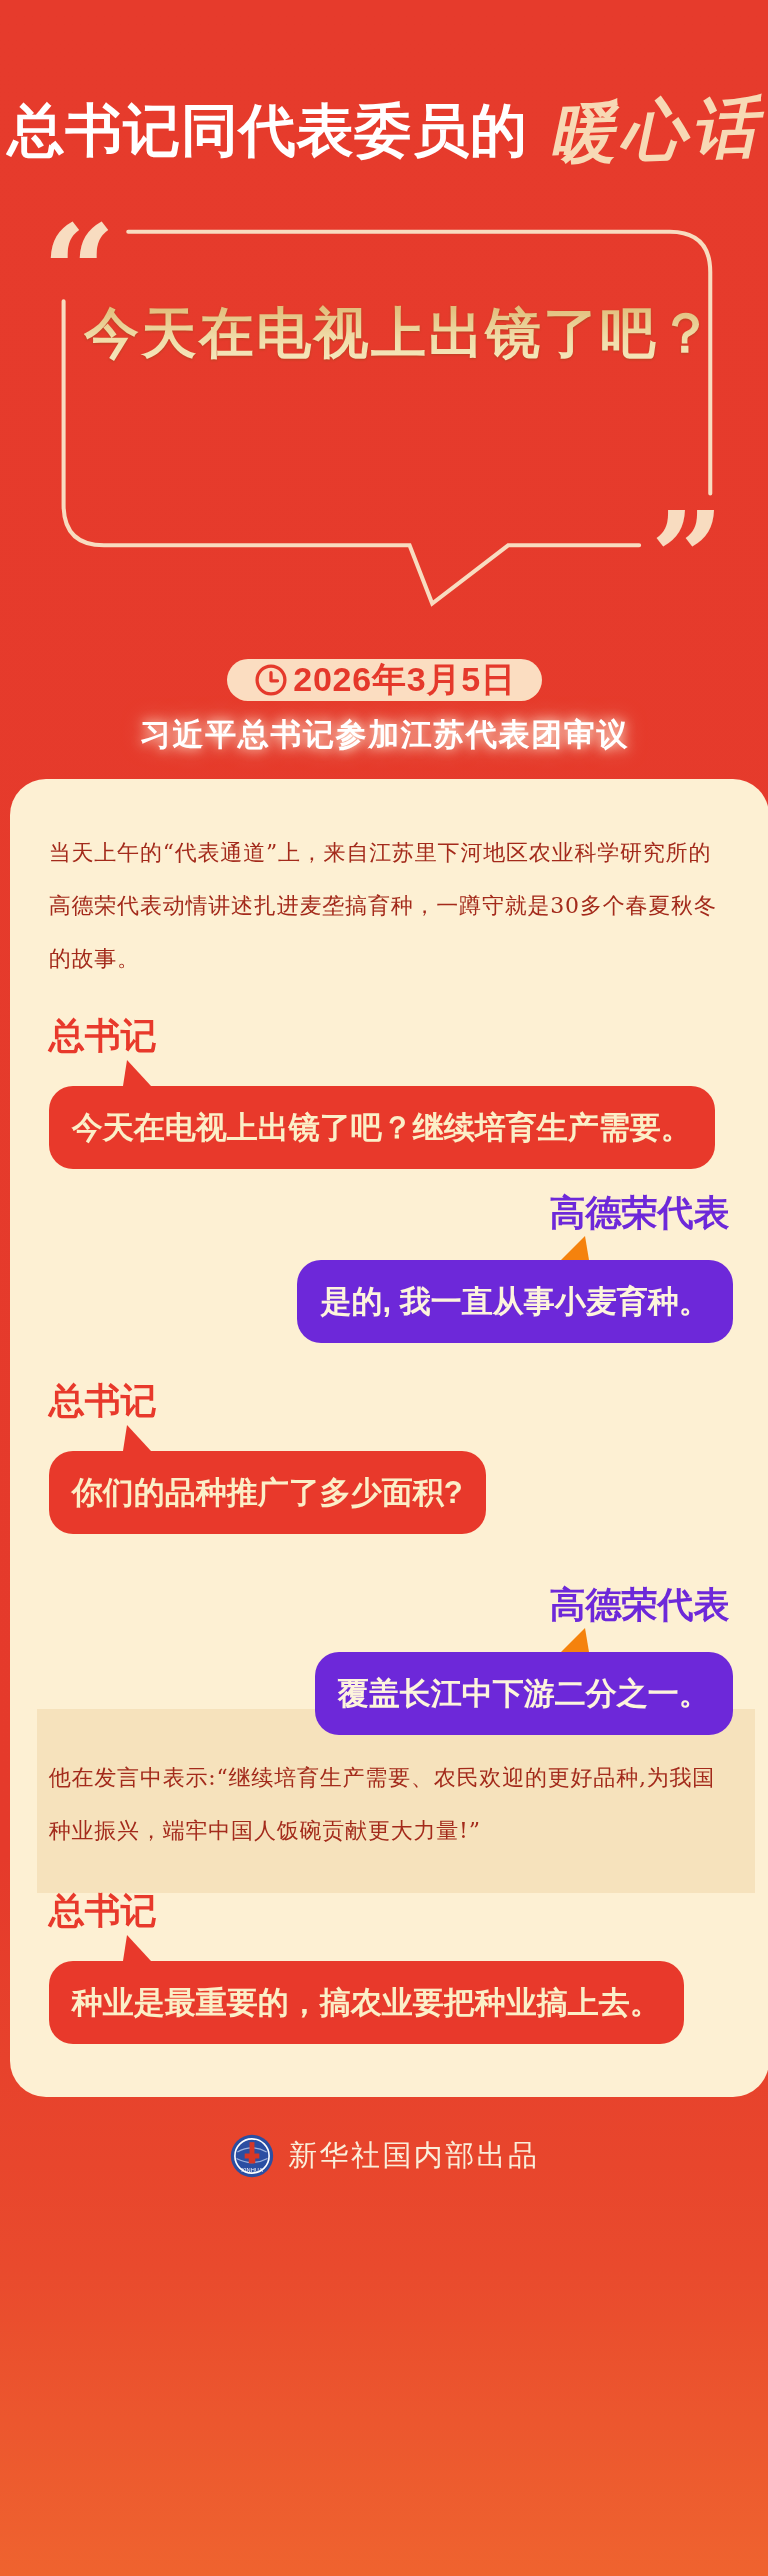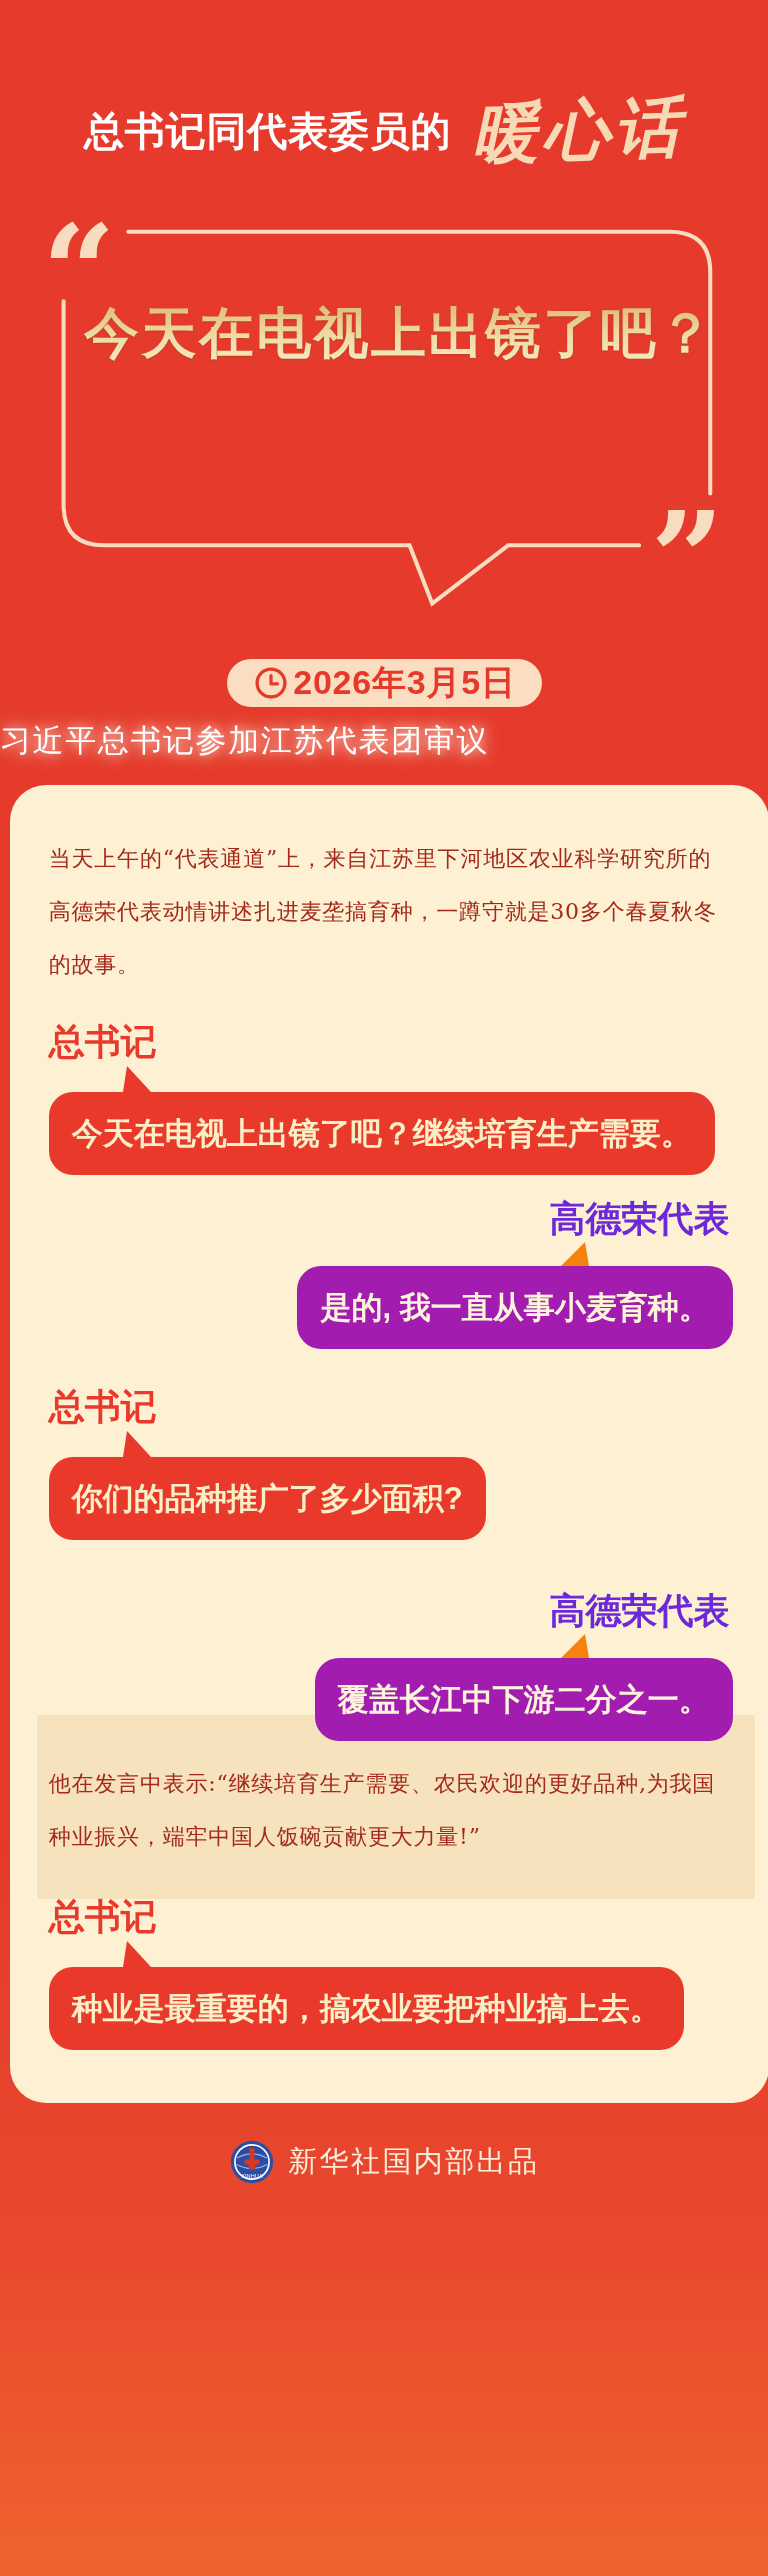--- a/index.html
+++ b/index.html
@@ -4,21 +4,21 @@
 <style>
   html,body{margin:0;padding:0;}
   body{background:#8c1f14;font-family:"Liberation Sans","DejaVu Sans",sans-serif;}
   .page{
     position:relative;width:769px;height:2576px;margin:0 auto;overflow:hidden;
     background:linear-gradient(180deg,#e63b2c 0%,#e53a2b 72%,#e94a2d 88%,#ef632f 100%);
   }
   
   .hero-title{margin-top:86px;height:91px;text-align:center;white-space:nowrap;}
   .title-main{
-    font-size:40px;font-weight:bold;color:#ffffff;letter-spacing:0.8px;
+    font-size:57px;font-weight:bold;color:#ffffff;letter-spacing:0.8px;
     vertical-align:middle;
   }
   .title-script{
     display:inline-block;margin-left:21px;transform:rotate(-2deg);
     font-family:"DejaVu Serif","Liberation Serif",serif;font-style:italic;font-weight:bold;
     font-size:66px;color:#f7d9b5;vertical-align:middle;letter-spacing:4.9px;
   }
   
   .quote-box{position:relative;margin-top:45px;height:388px;}
   .quote-frame{position:absolute;left:0;top:0;}
@@ -31,26 +31,26 @@
   .quote-lines{position:absolute;left:84px;top:68px;}
   .quote-line{
     font-size:55px;font-weight:bold;letter-spacing:2.4px;line-height:86px;
     background:linear-gradient(180deg,#d9ad62 0%,#f0dca8 55%,#f8eec9 100%);
     -webkit-background-clip:text;background-clip:text;color:transparent;
     filter:drop-shadow(0 1.6px 0.8px rgba(120,70,15,.38));
     white-space:nowrap;
   }
   
   .date-pill{
-    margin:49px auto 0;width:max-content;height:48px;display:flex;align-items:center;
+    margin:49px auto 0;width:max-content;height:42px;display:flex;align-items:center;
     gap:4px;padding:0 26px;background:#fbddc1;border-radius:32px;
   }
   .date-text{font-size:34px;font-weight:bold;color:#e5392b;letter-spacing:0.8px;}
   .subtitle{
-    margin-top:13px;text-align:left;font-size:31px;font-weight:normal;color:#ffffff;
+    margin-top:13px;text-align:center;font-size:31px;font-weight:bold;color:#ffffff;
     letter-spacing:1.6px;
     text-shadow:0 0 11.3px rgba(255,244,226,.95),0 0 21px rgba(255,236,210,.55);
   }
   
   .card{
     margin:23px 0 0 9.7px;width:759px;box-sizing:border-box;background:#fdf0d3;
     border-radius:36px;padding:47px 36px 53px 39px;position:relative;
   }
   .narr{
     position:relative;z-index:0;margin:0;
@@ -74,21 +74,21 @@
   .speech.right{text-align:right;}
   .speech.right .label{padding-right:3.2px;}
   .tail{width:0;height:0;margin-top:1.6px;}
   .tail.t-red{border-left:4.9px solid transparent;border-right:24px solid transparent;border-bottom:26px solid #e8392b;margin-left:74px;}
   .tail.t-orange{border-left:24px solid transparent;border-right:4.9px solid transparent;border-bottom:24px solid #f5820d;margin-left:auto;margin-right:144px;}
   .bubble{
     display:inline-block;box-sizing:border-box;padding:23px 23px;border-radius:24px;
     font-size:31px;font-weight:bold;line-height:37px;text-align:center;white-space:nowrap;
   }
   .bubble.red{background:#e8392b;color:#fbefc8;}
-  .bubble.orange{background:#a21caf;color:#fdf4dc;}
+  .bubble.orange{background:#6d28d9;color:#fdf4dc;}
   
   .footer{display:flex;align-items:center;justify-content:center;gap:14.6px;margin-top:37px;}
   .credit{font-size:29px;color:#faeeda;letter-spacing:2.4px;}
 </style>
 </head>
 <body>
 
 <div class="page">
 
   <div class="hero-title">

